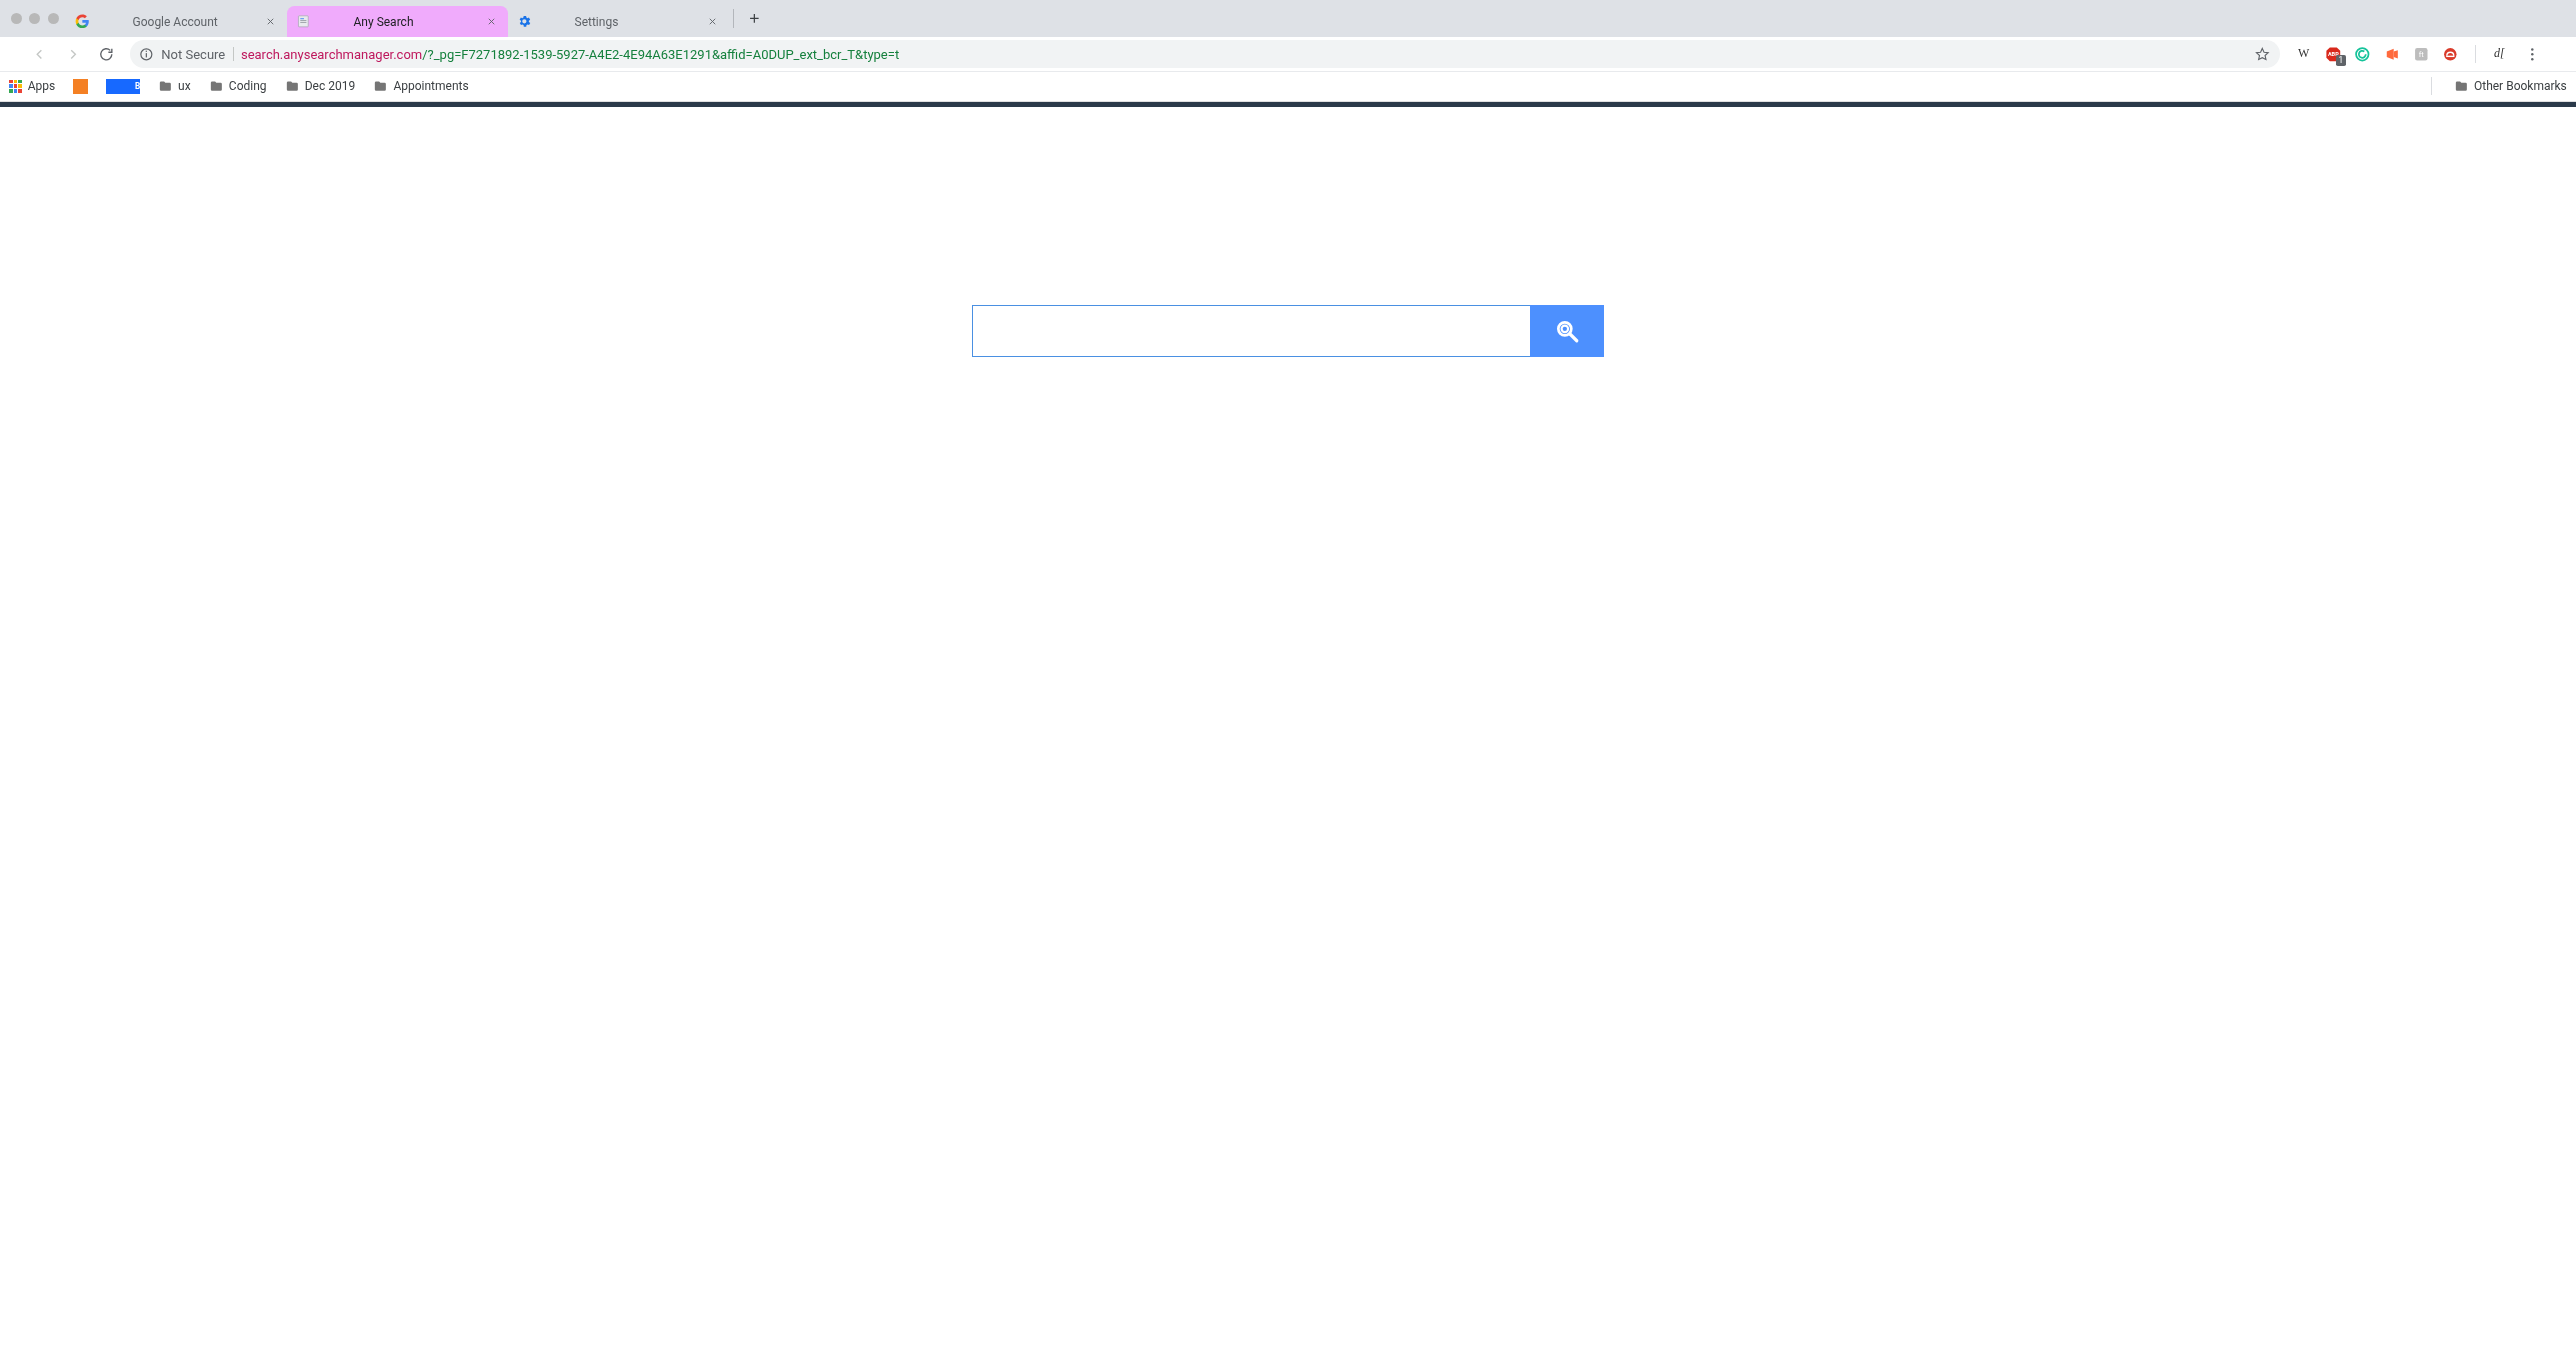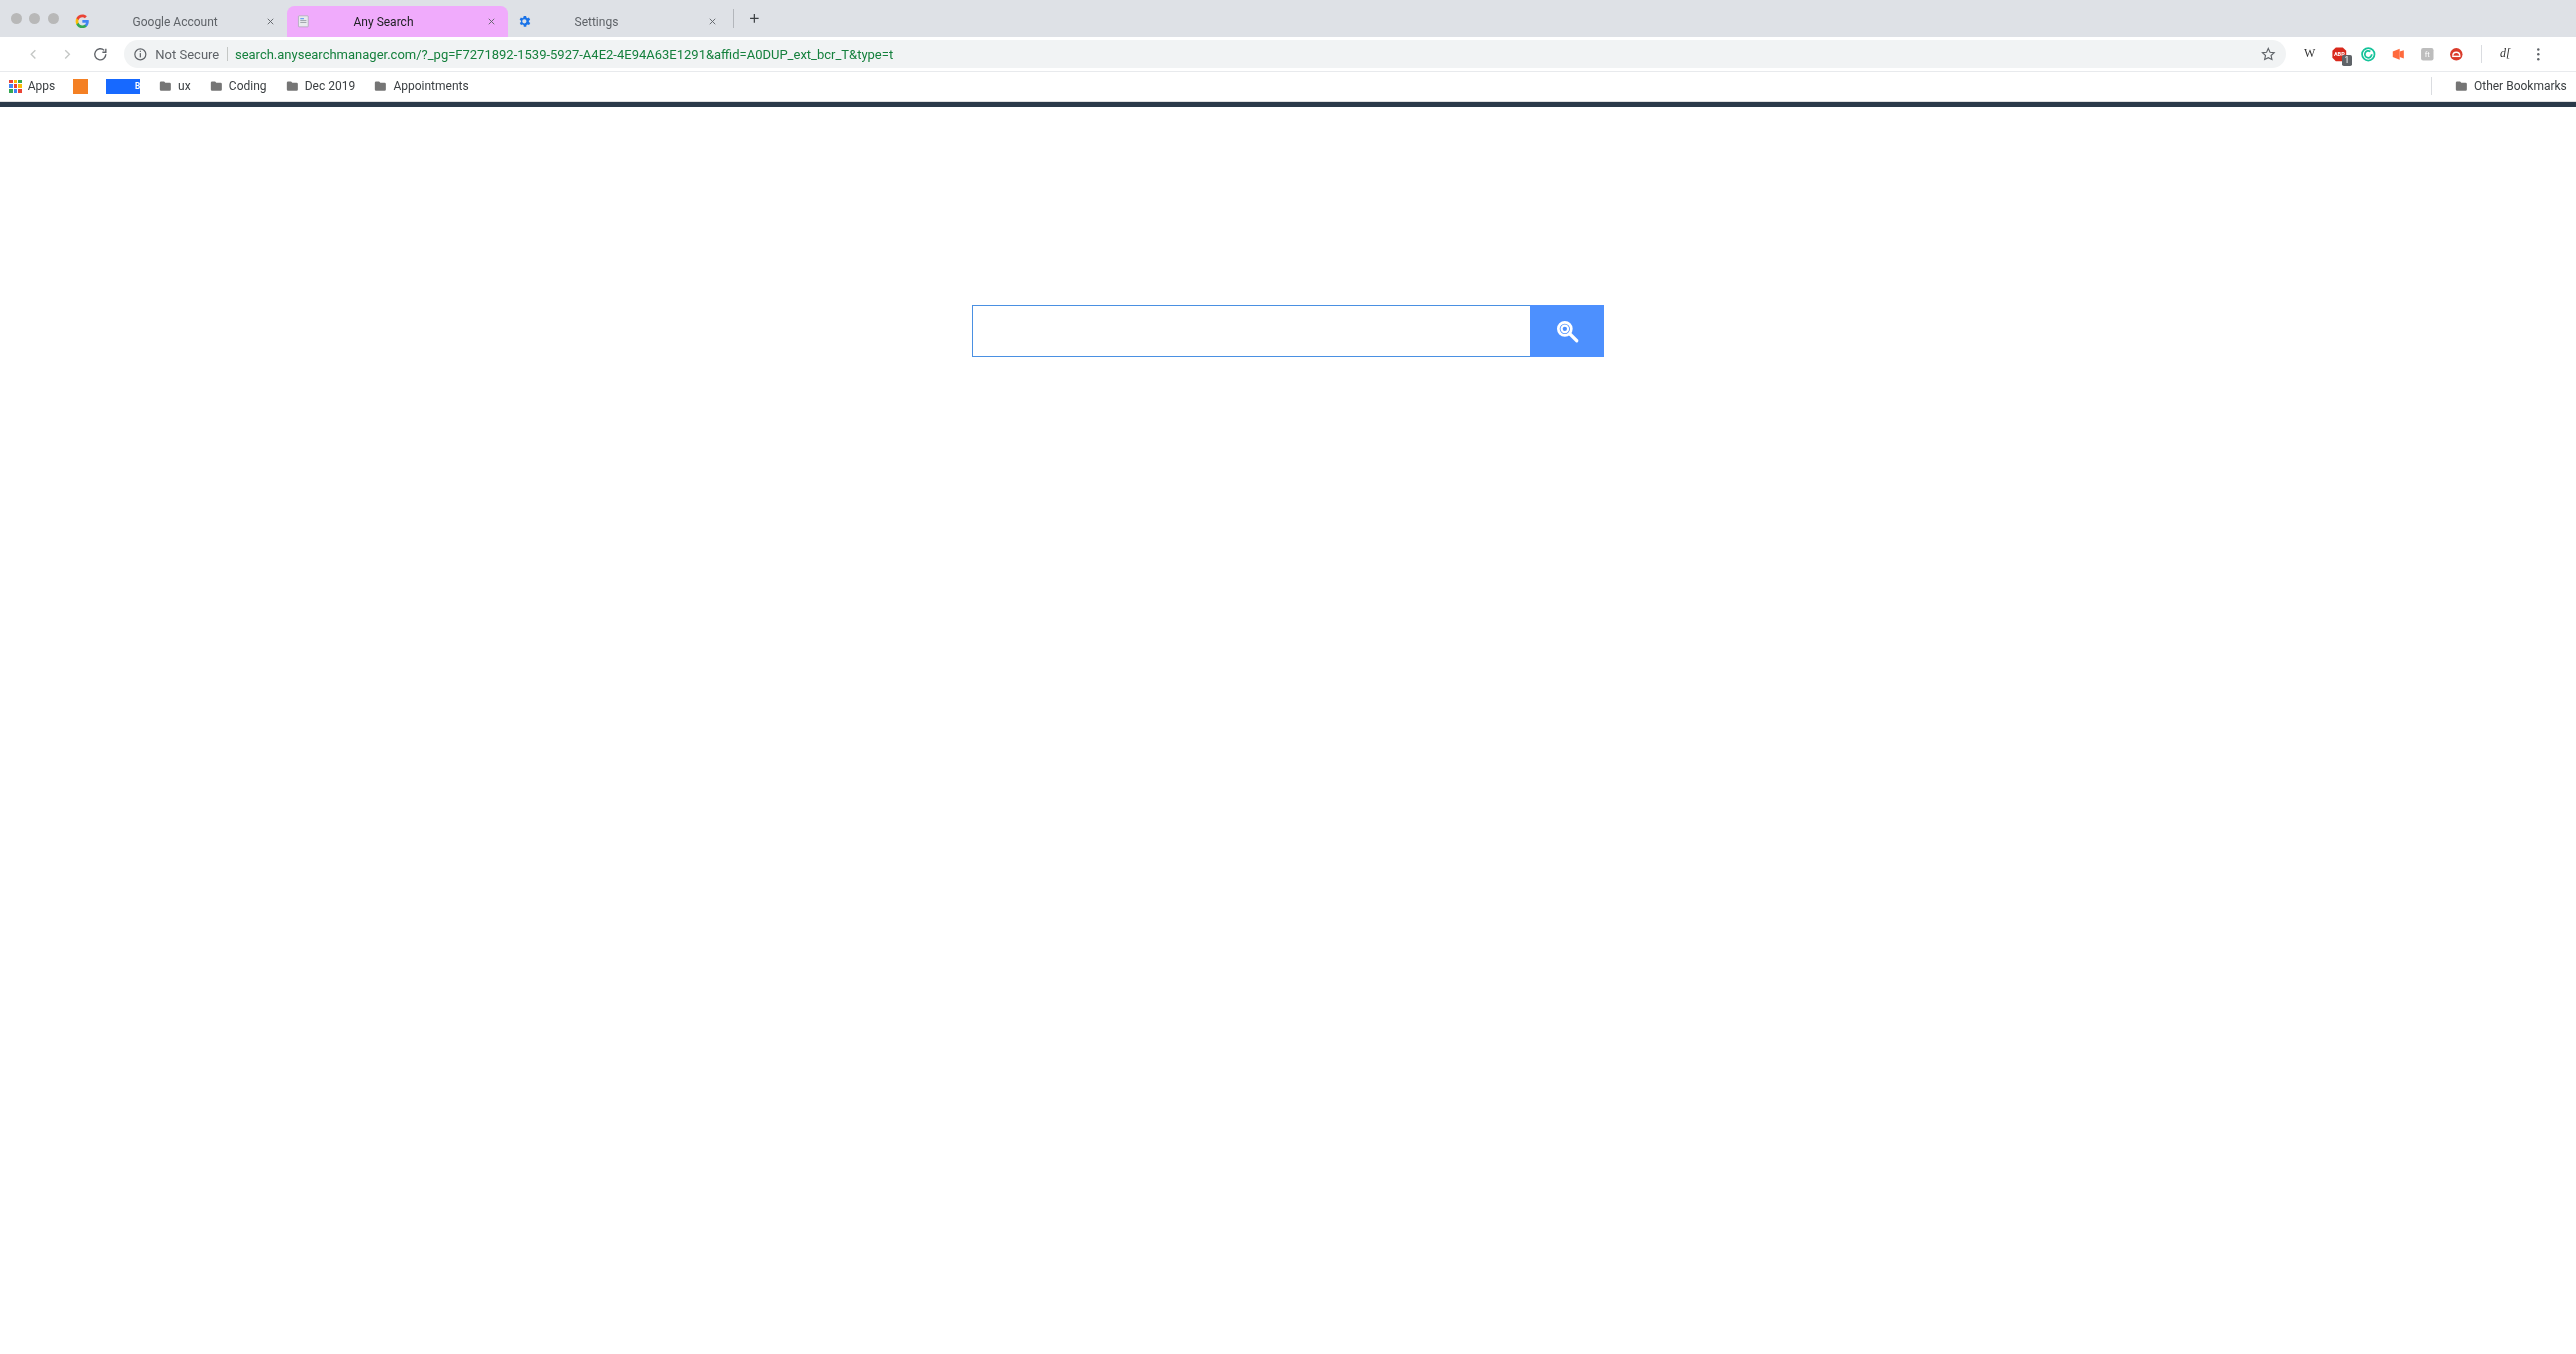--- a/index.html
+++ b/index.html
@@ -51,21 +51,21 @@
     width: 26px; height: 26px; display:flex; align-items:center; justify-content:center;
     align-self:center; margin-left: 3.7px; cursor:pointer; color:#333;
   }
 
   
   .toolbar {
     height: 35px;
     background: #fff;
     display: flex;
     align-items: center;
-    padding: 0 19px;
+    padding: 0 25px;
     gap: 3.7px;
     border-bottom: 0.9px solid #e8eaed;
   }
   .nav-btn {
     width: 29.5px; height: 29.5px; display:flex; align-items:center; justify-content:center;
     color: #5f6368; border-radius: 50%; cursor:pointer;
   }
   .nav-btn.disabled { color: #c4c7c5; }
   .omnibox {
     flex: 1;
@@ -76,21 +76,21 @@
     align-items: center;
     padding: 0 9.2px;
     gap: 7.4px;
     font-size: 13px;
     color: #5f6368;
     margin: 0 5.5px;
   }
   .omnibox .prefix { color:#5f6368; white-space:nowrap; }
   .omnibox .sep { width:0.9px; height:14.7px; background:#c4c7c5; }
   .omnibox .url { flex:1; white-space:nowrap; overflow:hidden; text-overflow:ellipsis; }
-  .omnibox .url .dark { color:#15803d;margin-top:28px; }
+  .omnibox .url .dark { color:#be185d;margin-top:28px; }
   .omnibox .url .light { color:#15803d; }
   .omnibox .star { color:#5f6368; }
   .ext-row { display:flex; align-items:center; gap:11px; padding:0 5.5px; }
   .ext-icon { width:18.4px; height:18.4px; display:flex; align-items:center; justify-content:center; font-size:12px; cursor:pointer; position:relative; }
   .ext-icon svg { width:16.6px; height:16.6px; }
   .badge-num {
     position:absolute; bottom:-2.8px; right:-3.7px;
     background:#5f6368; color:#fff; font-size:8.3px; line-height:9.2px;
     padding:0.9px 2.8px; border-radius:1.8px;
   }

